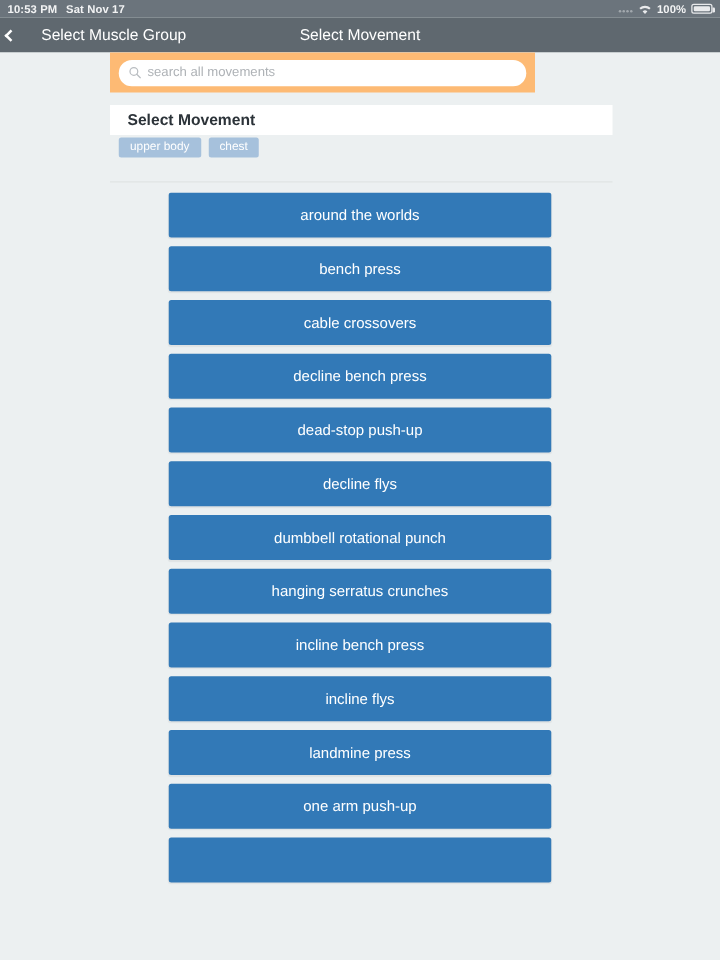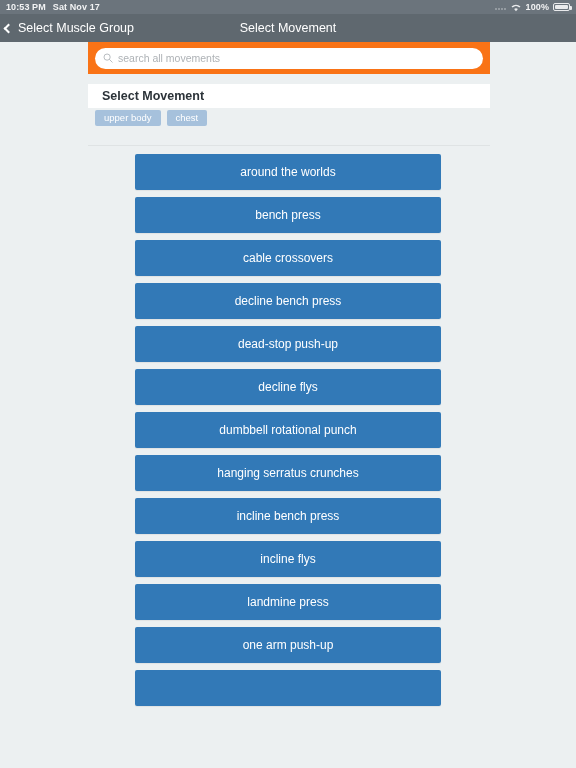--- a/index.html
+++ b/index.html
@@ -83,21 +83,21 @@
     top: 14px; left: 0;
     width: 576px;
     height: 28px;
     background: #5f686f;
     display: flex;
     align-items: center;
   }
   .nav-back {
     display: flex;
     align-items: center;
-    gap: 5px;
+    gap: 20px;
     padding-left: 5px;
     color: #ffffff;
     font-size: 12.5px;
     cursor: pointer;
   }
   .chevron-left {
     display: inline-block;
     width: 7px; height: 7px;
     border-left: 2px solid #ffffff;
     border-bottom: 2px solid #ffffff;
@@ -120,23 +120,23 @@
     top: 42px; left: 0;
     width: 576px;
     height: 726px;
     background: #ecf0f1;
   }
 
   
   .search-band {
     position: absolute;
     top: 0; left: 88px;
-    width: 402px;
+    width: 340px;
     height: 32px;
-    background: #f97316;
+    background: #fdba74;
     display: flex;
     align-items: center;
     padding: 0 7px;
   }
   .search-field {
     flex: 1;
     height: 21px;
     background: #ffffff;
     border-radius: 10.5px;
     display: flex;

